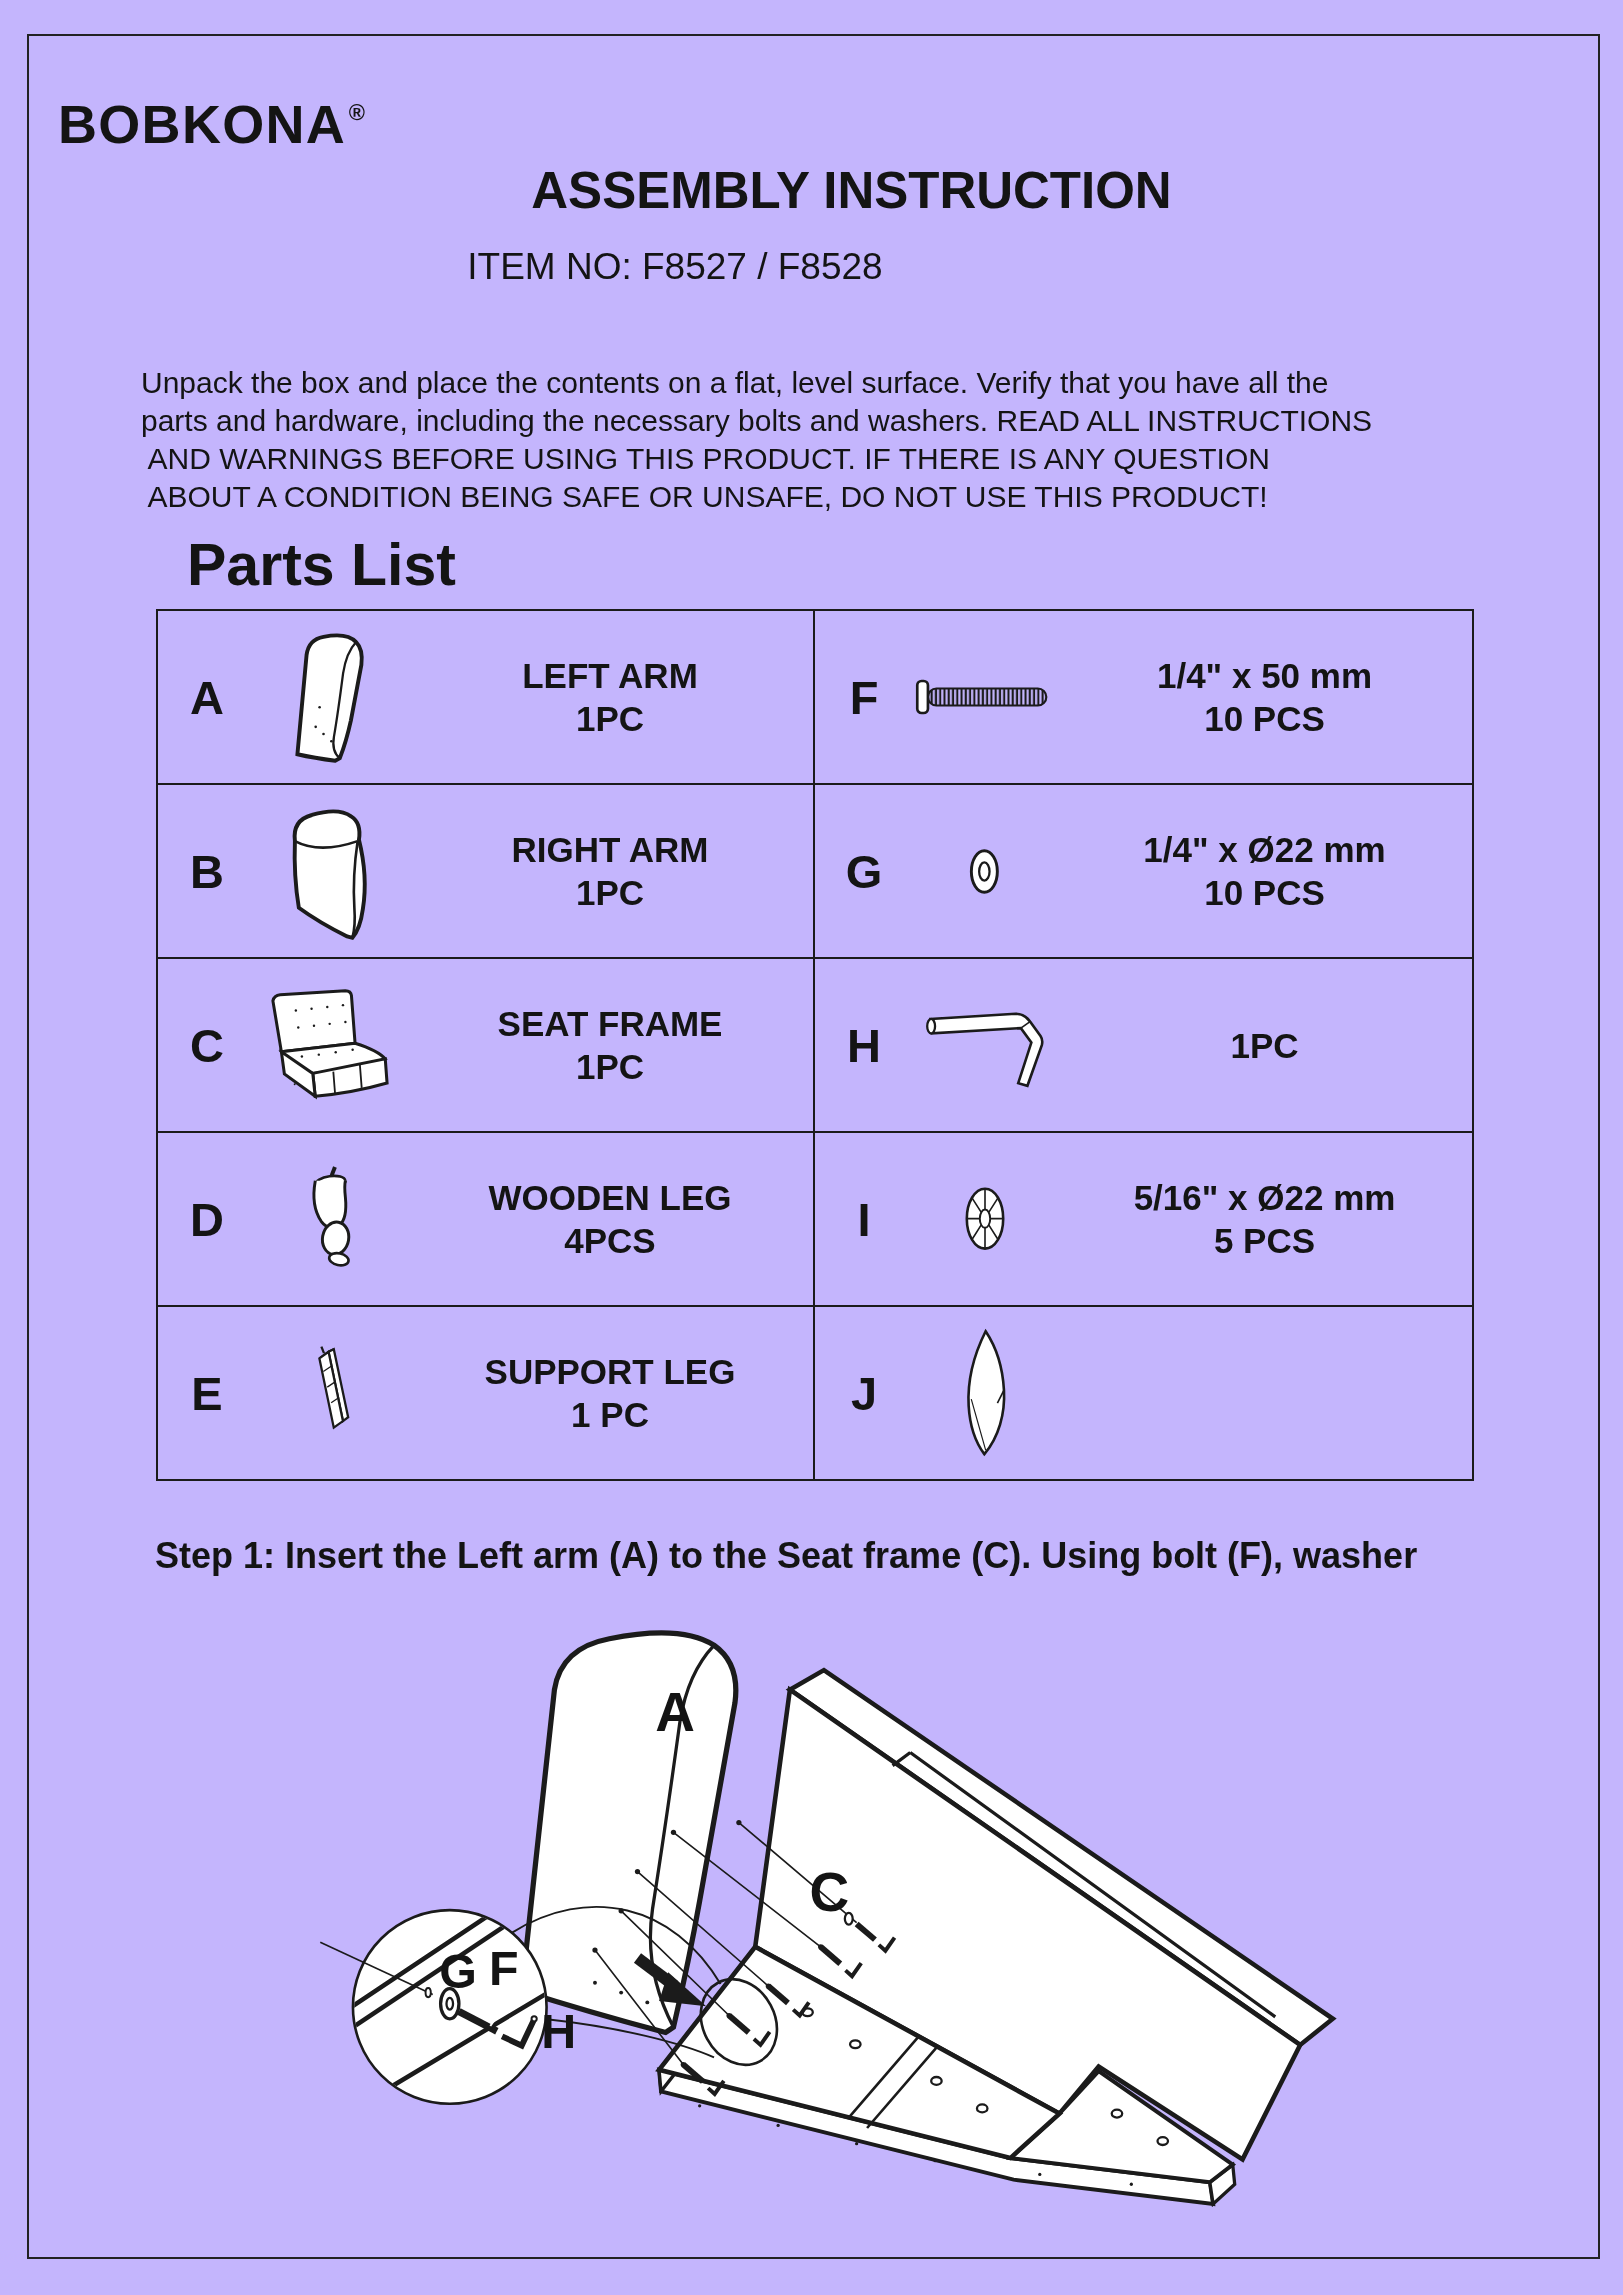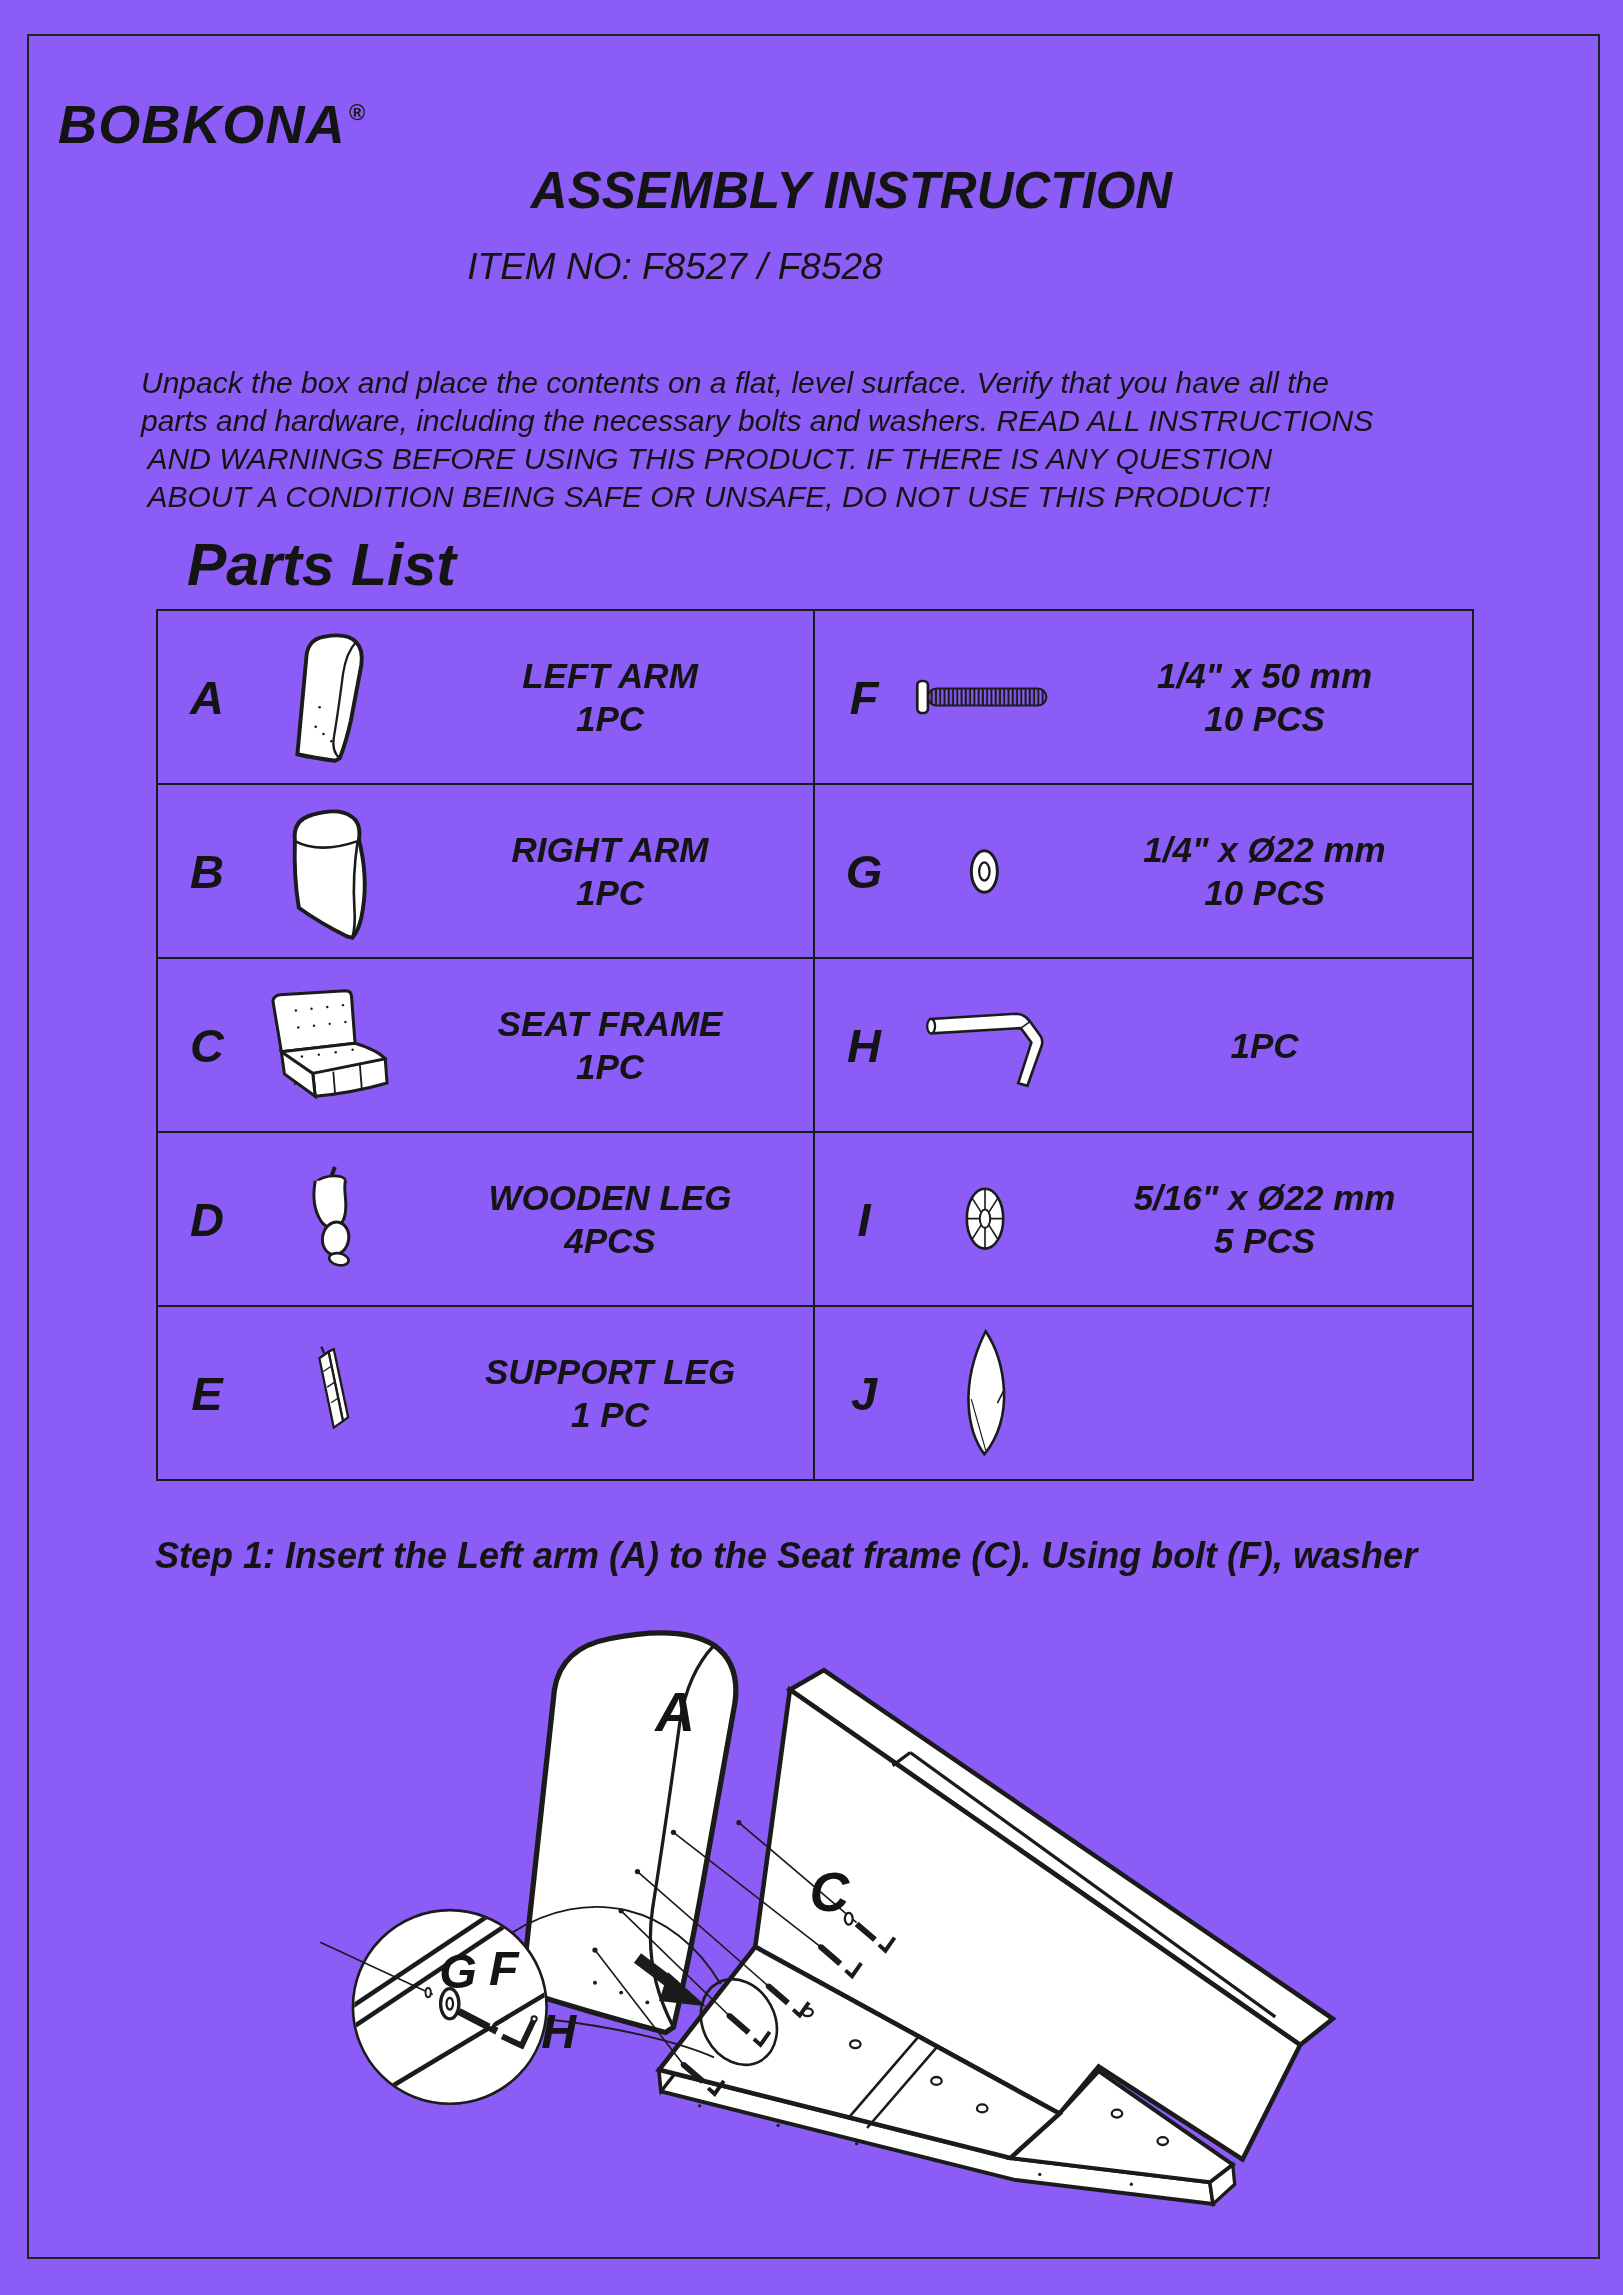--- a/index.html
+++ b/index.html
@@ -1,17 +1,17 @@
 <!DOCTYPE html>
 <html style="font-size:10.5px"><head>
 <meta charset="utf-8">
 <style>
   html,body{margin:0;padding:0;background:#ffffff;}
   body{width:1623px;height:2295px;position:relative;font-family:"Liberation Sans",sans-serif;color:#141414;}
-  .page{position:absolute;inset:0;background:#8b5cf6;font-style:italic;}
+  .page{position:absolute;inset:0;background:#c4b5fd;}
   .page-border{position:absolute;left:27px;top:34px;width:1569px;height:2221px;border:2.6px solid #222;}
   .brand{position:absolute;left:58px;top:93px;font-size:54px;font-weight:bold;letter-spacing:1.3px;white-space:nowrap;}
   .brand sup{font-size:22px;font-weight:bold;position:relative;top:-3.9px;left:2.6px;}
   .title{position:absolute;left:0;top:161px;width:1623px;text-align:center;font-size:51px;font-weight:bold;padding-left:40px;}
   .item-no{position:absolute;left:0;top:246px;width:1350px;text-align:center;font-size:37px;}
   .intro{position:absolute;left:141px;top:364px;width:1387px;font-size:30px;line-height:38px;}
   .intro div:nth-child(3),.intro div:nth-child(4){padding-left:6.5px;}
   .parts-heading{position:absolute;left:187px;top:531px;font-size:59px;font-weight:bold;}
   .parts-table{position:absolute;left:156px;top:609px;width:1318px;height:872px;border:2.6px solid #1b1b1b;display:flex;flex-direction:column;box-sizing:border-box;}
   .prow{flex:1;display:flex;border-top:2px solid #1b1b1b;min-height:0;}

